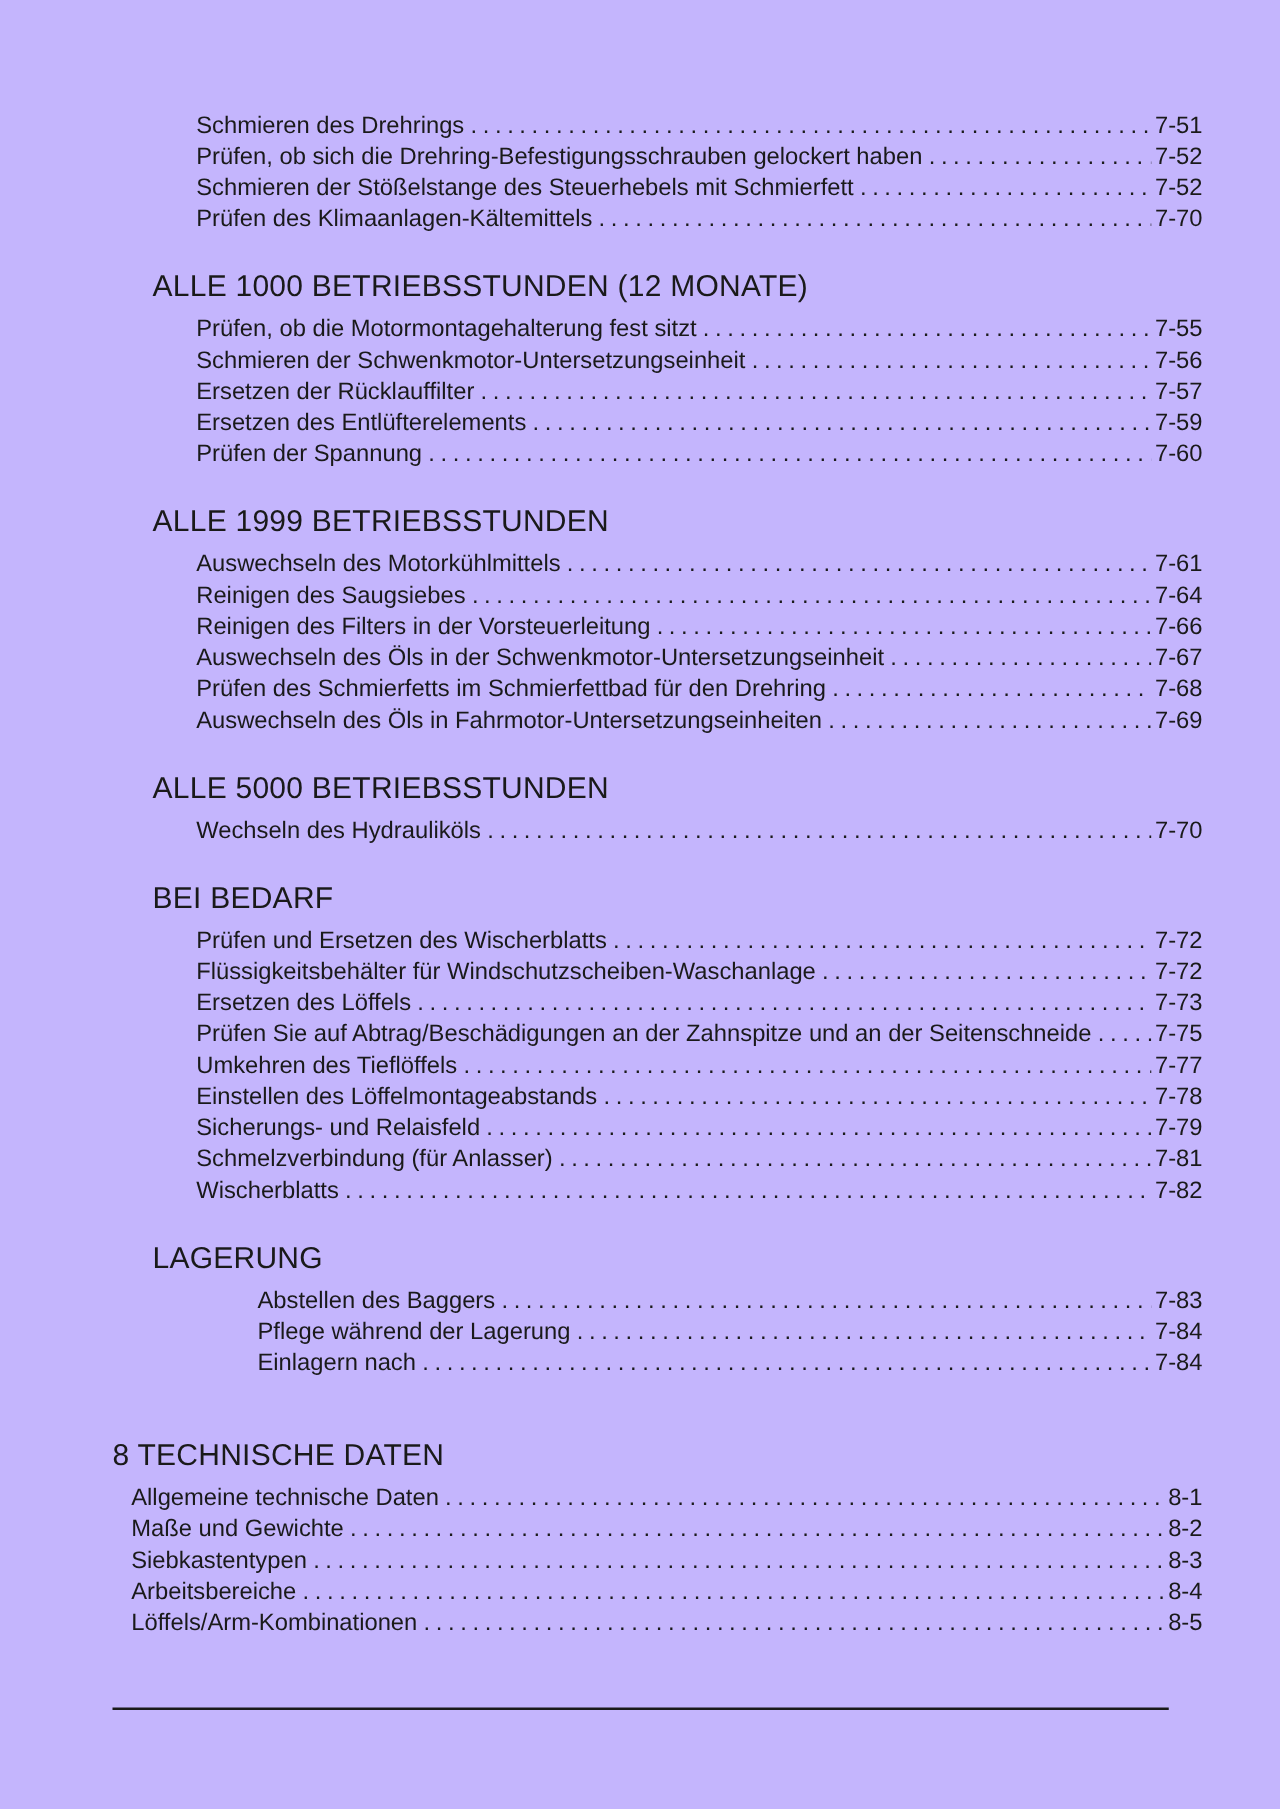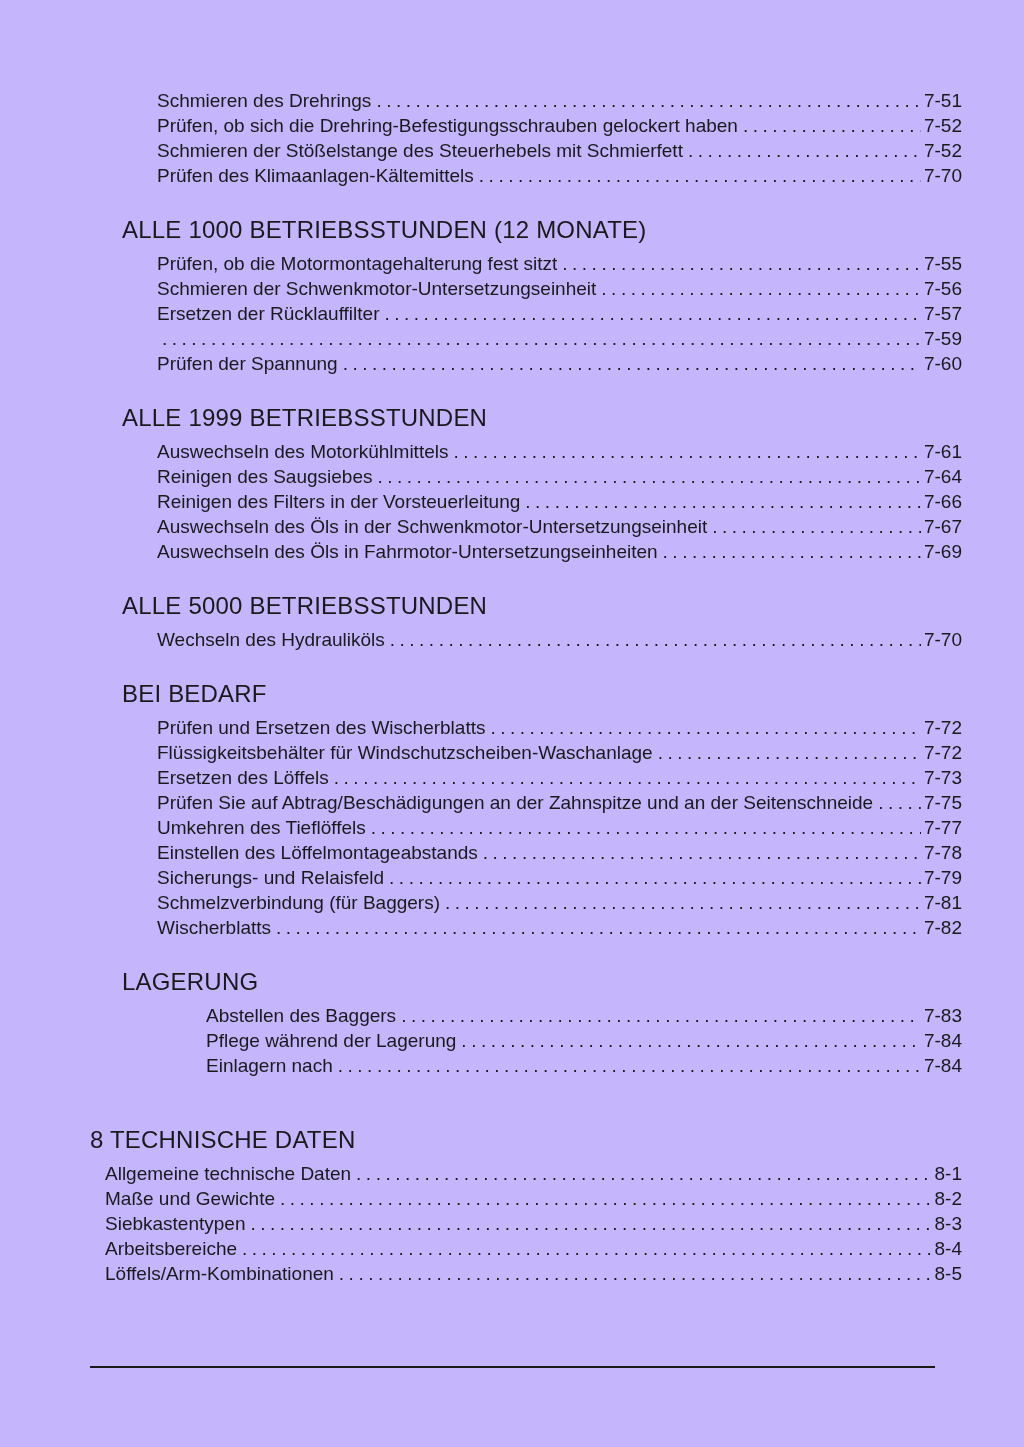--- a/index.html
+++ b/index.html
@@ -103,20 +103,21 @@
             <span class="toc-title">Schmieren der Schwenkmotor-Untersetzungseinheit</span>
             <span class="dots"></span>
             <span class="toc-page">7-56</span>
           </div>
           <div class="toc-row">
             <span class="toc-title">Ersetzen der Rücklauffilter</span>
             <span class="dots"></span>
             <span class="toc-page">7-57</span>
           </div>
           <div class="toc-row">
+            <span class="toc-title">Ersetzen des Entlüfterelements</span>
             <span class="dots"></span>
             <span class="toc-page">7-59</span>
           </div>
           <div class="toc-row">
             <span class="toc-title">Prüfen der Spannung</span>
             <span class="dots"></span>
             <span class="toc-page">7-60</span>
           </div>
         </div>
       </section>
@@ -137,20 +138,25 @@
             <span class="toc-title">Reinigen des Filters in der Vorsteuerleitung</span>
             <span class="dots"></span>
             <span class="toc-page">7-66</span>
           </div>
           <div class="toc-row">
             <span class="toc-title">Auswechseln des Öls in der Schwenkmotor-Untersetzungseinheit</span>
             <span class="dots"></span>
             <span class="toc-page">7-67</span>
           </div>
           <div class="toc-row">
+            <span class="toc-title">Prüfen des Schmierfetts im Schmierfettbad für den Drehring</span>
+            <span class="dots"></span>
+            <span class="toc-page">7-68</span>
+          </div>
+          <div class="toc-row">
             <span class="toc-title">Auswechseln des Öls in Fahrmotor-Untersetzungseinheiten</span>
             <span class="dots"></span>
             <span class="toc-page">7-69</span>
           </div>
         </div>
       </section>
       <section class="toc-section">
         <div class="section-heading">ALLE 5000 BETRIEBSSTUNDEN</div>
         <div class="entries l1">
           <div class="toc-row">
@@ -192,21 +198,21 @@
             <span class="toc-title">Einstellen des Löffelmontageabstands</span>
             <span class="dots"></span>
             <span class="toc-page">7-78</span>
           </div>
           <div class="toc-row">
             <span class="toc-title">Sicherungs- und Relaisfeld</span>
             <span class="dots"></span>
             <span class="toc-page">7-79</span>
           </div>
           <div class="toc-row">
-            <span class="toc-title">Schmelzverbindung (für Baggers)</span>
+            <span class="toc-title">Schmelzverbindung (für Anlasser)</span>
             <span class="dots"></span>
             <span class="toc-page">7-81</span>
           </div>
           <div class="toc-row">
             <span class="toc-title">Wischerblatts</span>
             <span class="dots"></span>
             <span class="toc-page">7-82</span>
           </div>
         </div>
       </section>

